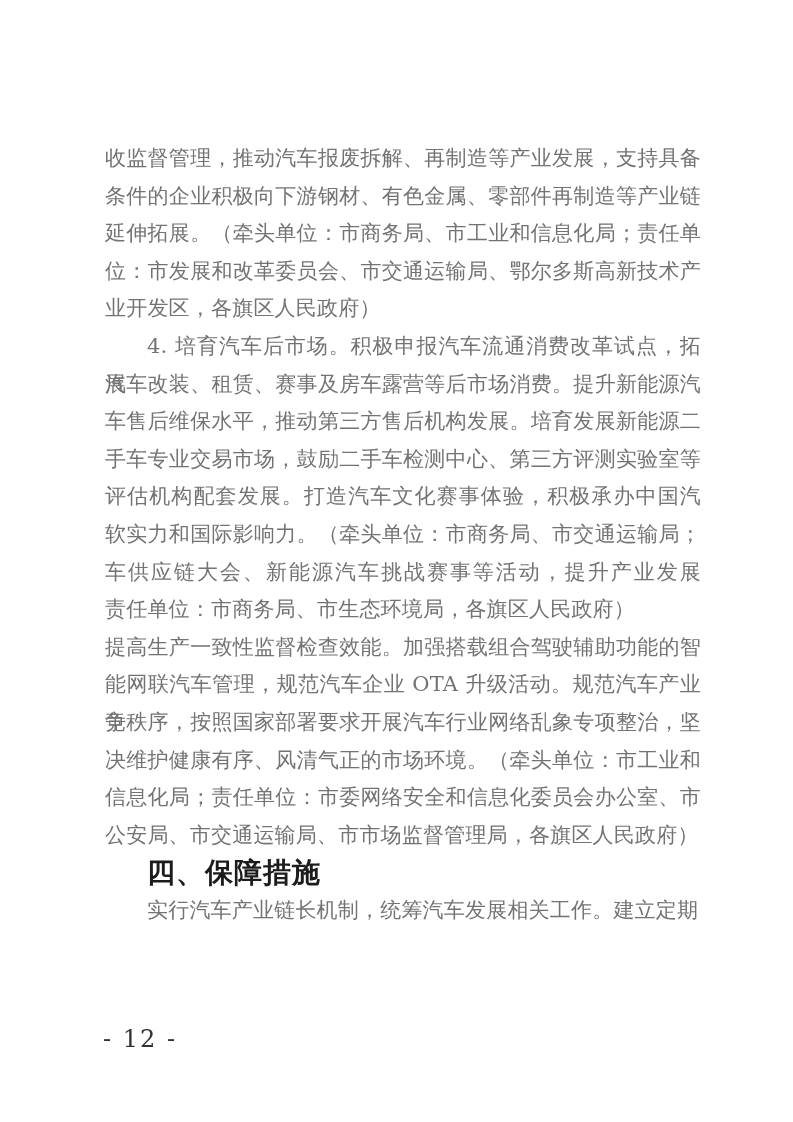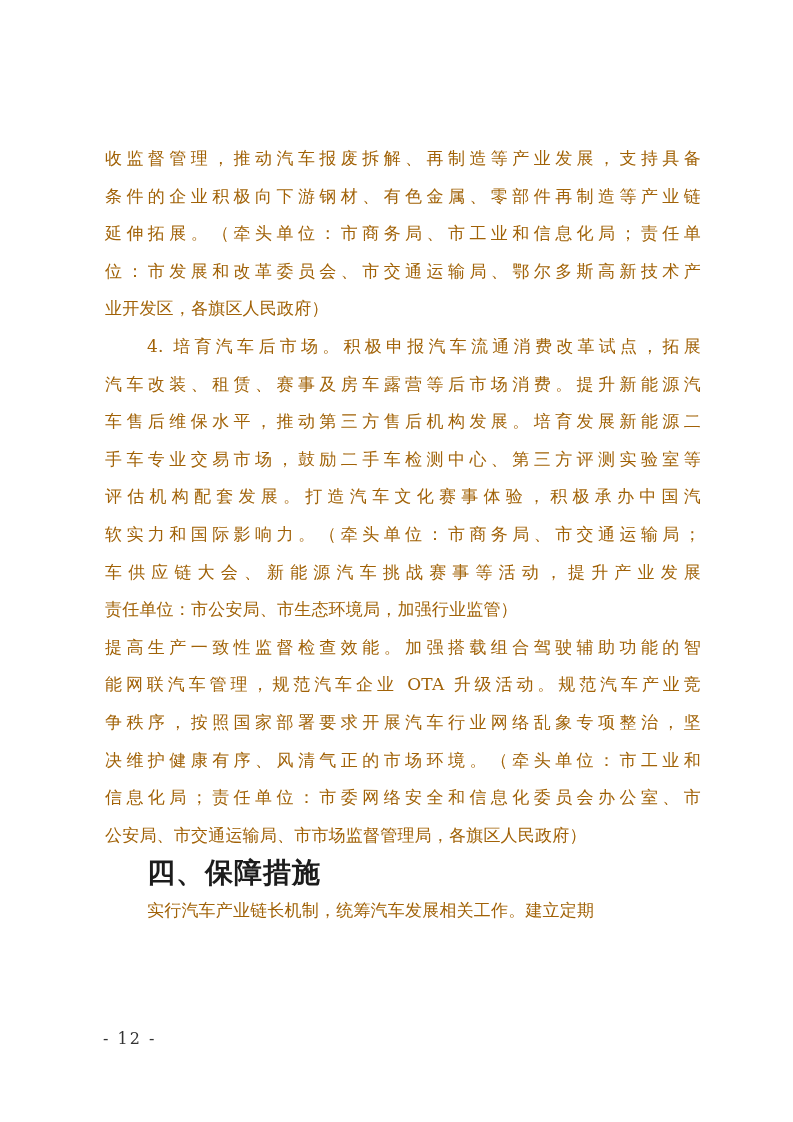--- a/index.html
+++ b/index.html
@@ -17,22 +17,22 @@
   }
   .text-block {
     position: absolute;
     left: 105px;
     top: 140px;
     width: 596px;
   }
   .line {
     height: 37.6px;
     line-height: 37.6px;
-    font-size: 17px;
-    color: #a16207;
+    font-size: 21px;
+    color: #737373;
     letter-spacing: 0.2px;
     white-space: normal;
     overflow: visible;
   }
   
   .j {
     text-align: justify;
     text-align-last: justify;
     text-justify: inter-character;
   }
@@ -45,21 +45,21 @@
     font-size: 28px;
     color: #1c1c1c;
     letter-spacing: 1px;
   }
   .page-number {
     position: absolute;
     left: 103px;
     top: 1024px;
     height: 30px;
     line-height: 30px;
-    font-size: 16px;
+    font-size: 24px;
     color: #333333;
     letter-spacing: 2px;
     font-family: "DejaVu Serif", "Liberation Serif", serif;
   }
 </style>
 </head>
 <body>
 
 <div class="page">
 
@@ -69,21 +69,21 @@
     <div class="line j">延伸拓展。（牵头单位：市商务局、市工业和信息化局；责任单</div>
     <div class="line j">位：市发展和改革委员会、市交通运输局、鄂尔多斯高新技术产</div>
     <div class="line">业开发区，各旗区人民政府）</div>
     <div class="line j indent">4. 培育汽车后市场。积极申报汽车流通消费改革试点，拓展</div>
     <div class="line j">汽车改装、租赁、赛事及房车露营等后市场消费。提升新能源汽</div>
     <div class="line j">车售后维保水平，推动第三方售后机构发展。培育发展新能源二</div>
     <div class="line j">手车专业交易市场，鼓励二手车检测中心、第三方评测实验室等</div>
     <div class="line j">评估机构配套发展。打造汽车文化赛事体验，积极承办中国汽</div>
     <div class="line j">软实力和国际影响力。（牵头单位：市商务局、市交通运输局；</div>
     <div class="line j">车供应链大会、新能源汽车挑战赛事等活动，提升产业发展</div>
-    <div class="line">责任单位：市公安局、市生态环境局，加强行业监管）</div>
+    <div class="line">责任单位：市商务局、市生态环境局，各旗区人民政府）</div>
     <div class="line j">提高生产一致性监督检查效能。加强搭载组合驾驶辅助功能的智</div>
     <div class="line j">能网联汽车管理，规范汽车企业 OTA 升级活动。规范汽车产业竞</div>
     <div class="line j">争秩序，按照国家部署要求开展汽车行业网络乱象专项整治，坚</div>
     <div class="line j">决维护健康有序、风清气正的市场环境。（牵头单位：市工业和</div>
     <div class="line j">信息化局；责任单位：市委网络安全和信息化委员会办公室、市</div>
     <div class="line">公安局、市交通运输局、市市场监督管理局，各旗区人民政府）</div>
     <div class="line heading indent">四、保障措施</div>
     <div class="line indent">实行汽车产业链长机制，统筹汽车发展相关工作。建立定期</div>
   </div>
 

